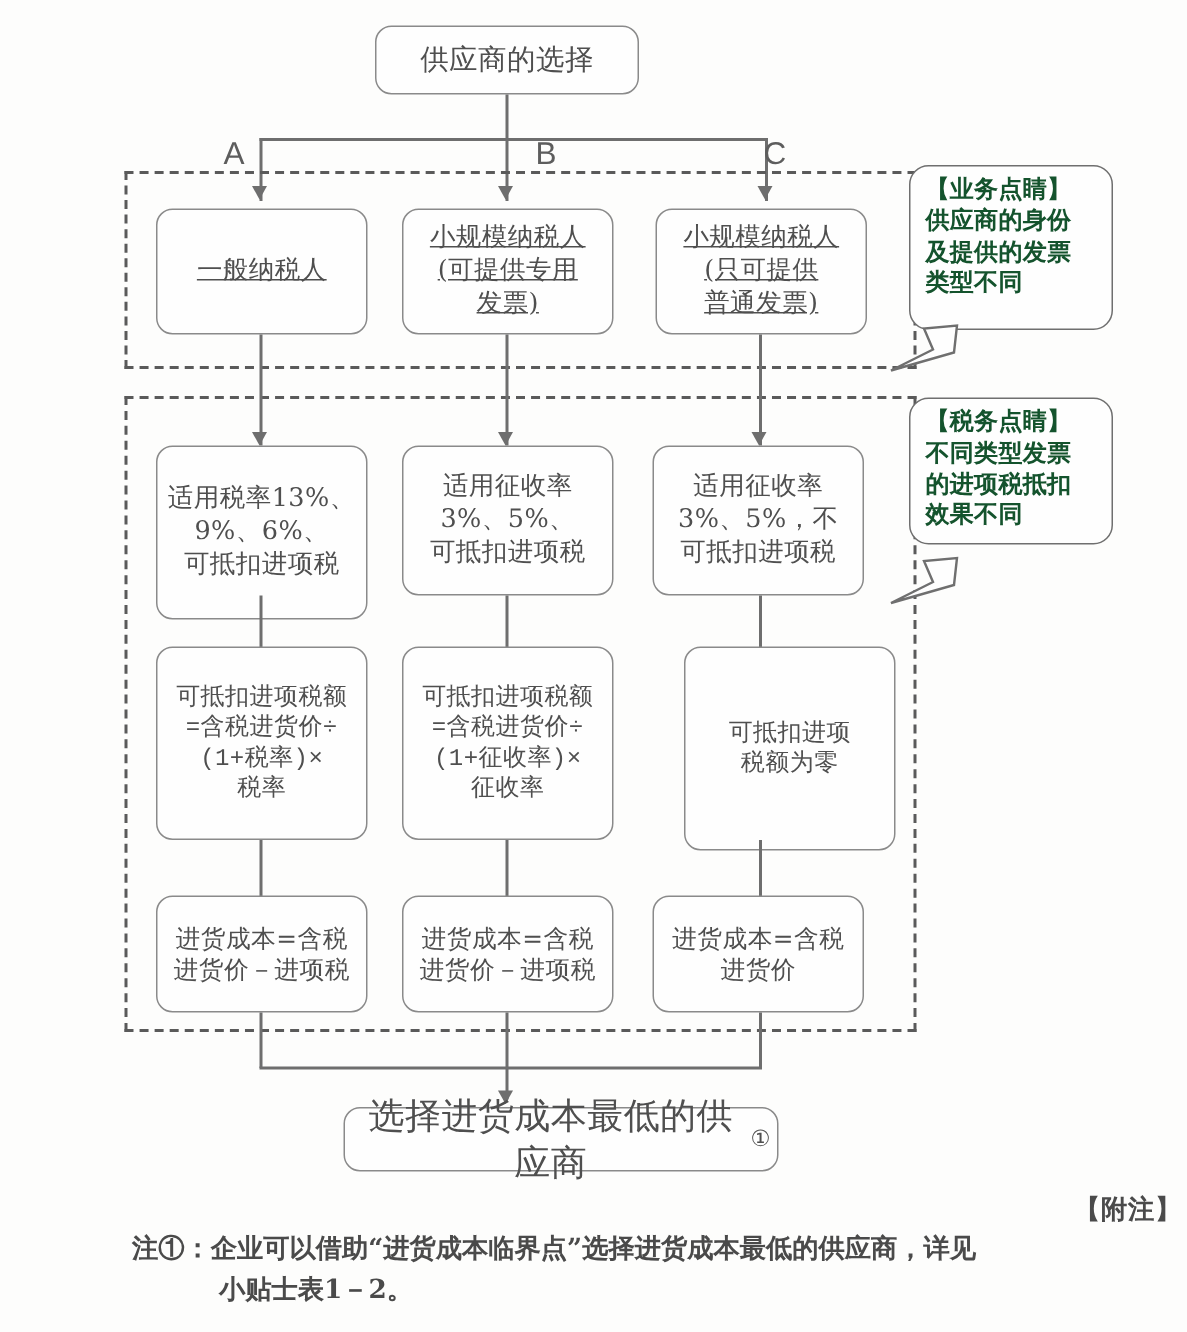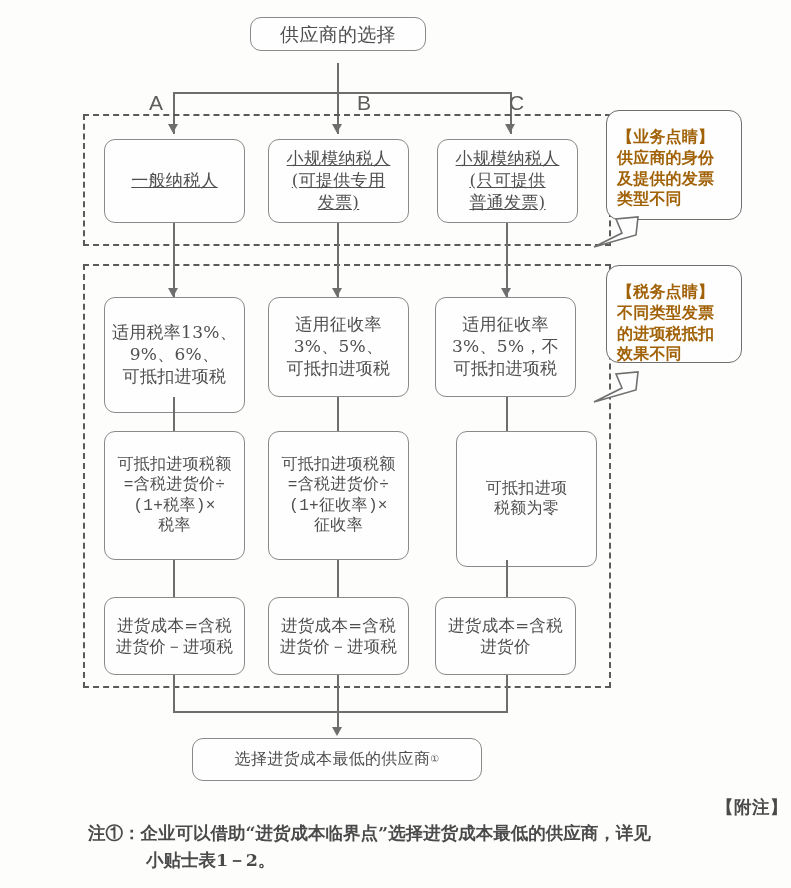--- a/index.html
+++ b/index.html
@@ -31,32 +31,32 @@
     padding: 2px 4px;
     font-family: "DejaVu Serif", "Liberation Serif", serif;
   }
   .node .txt { display: block; white-space: pre-line; }
 
   #root-node { font-size: 19px; }
   .row1 { font-size: 17px; text-decoration: underline; }
   .row2 { font-size: 17px; }
   .row3 { font-size: 16px; font-family: Liberation Mono, monospace; }
   .row4 { font-size: 16.5px; }
-  #final-node { font-size: 16px; }
+  #final-node { font-size: 24px; margin-left: 37px; }
 
   
   .callout {
     position: absolute;
     background: #fefefe;
     border: 1.8px solid #6f6f6f;
     border-radius: 13px;
     font-size: 16px;
     line-height: 1.3;
-    color: #a16207;
-    padding: 16px 8px 6px 10px;
+    color: #14532d;
+    padding: 5px 8px 6px 10px;
     font-weight: 700;
     font-family: "DejaVu Serif", "Liberation Serif", serif;
     letter-spacing: 0.2px;
   }
   .callout .txt { display: block; white-space: pre-line; }
 
   
   .group-frame {
     position: absolute;
     border: 2px dashed #5a5a5a;
@@ -102,21 +102,21 @@
   #footnote-line1 { white-space: nowrap; }
   #footnote-line2 { padding-left: 58px; }
 
   sup.mark { font-size: 0.62em; vertical-align: super; }
 </style>
 </head>
 <body>
 
 <div id="stage">
 
-  <div class="node" id="root-node" style="left:250px; top:17px; width:176px; height:34px;">
+  <div class="node" id="root-node" style="left:250px; top:17px; width:176px; height:46px;">
     <span class="txt">供应商的选择</span>
   </div>
 
   <div class="vline" style="left:337px; top:63px; height:30px;"></div>
 
   <div class="hline" style="left:173px; top:92px; width:338px;"></div>
 
   <div class="vline" style="left:173px; top:92px; height:42px;"></div>
   <div class="arrowhead" style="left:168px; top:124px;"></div>
 

